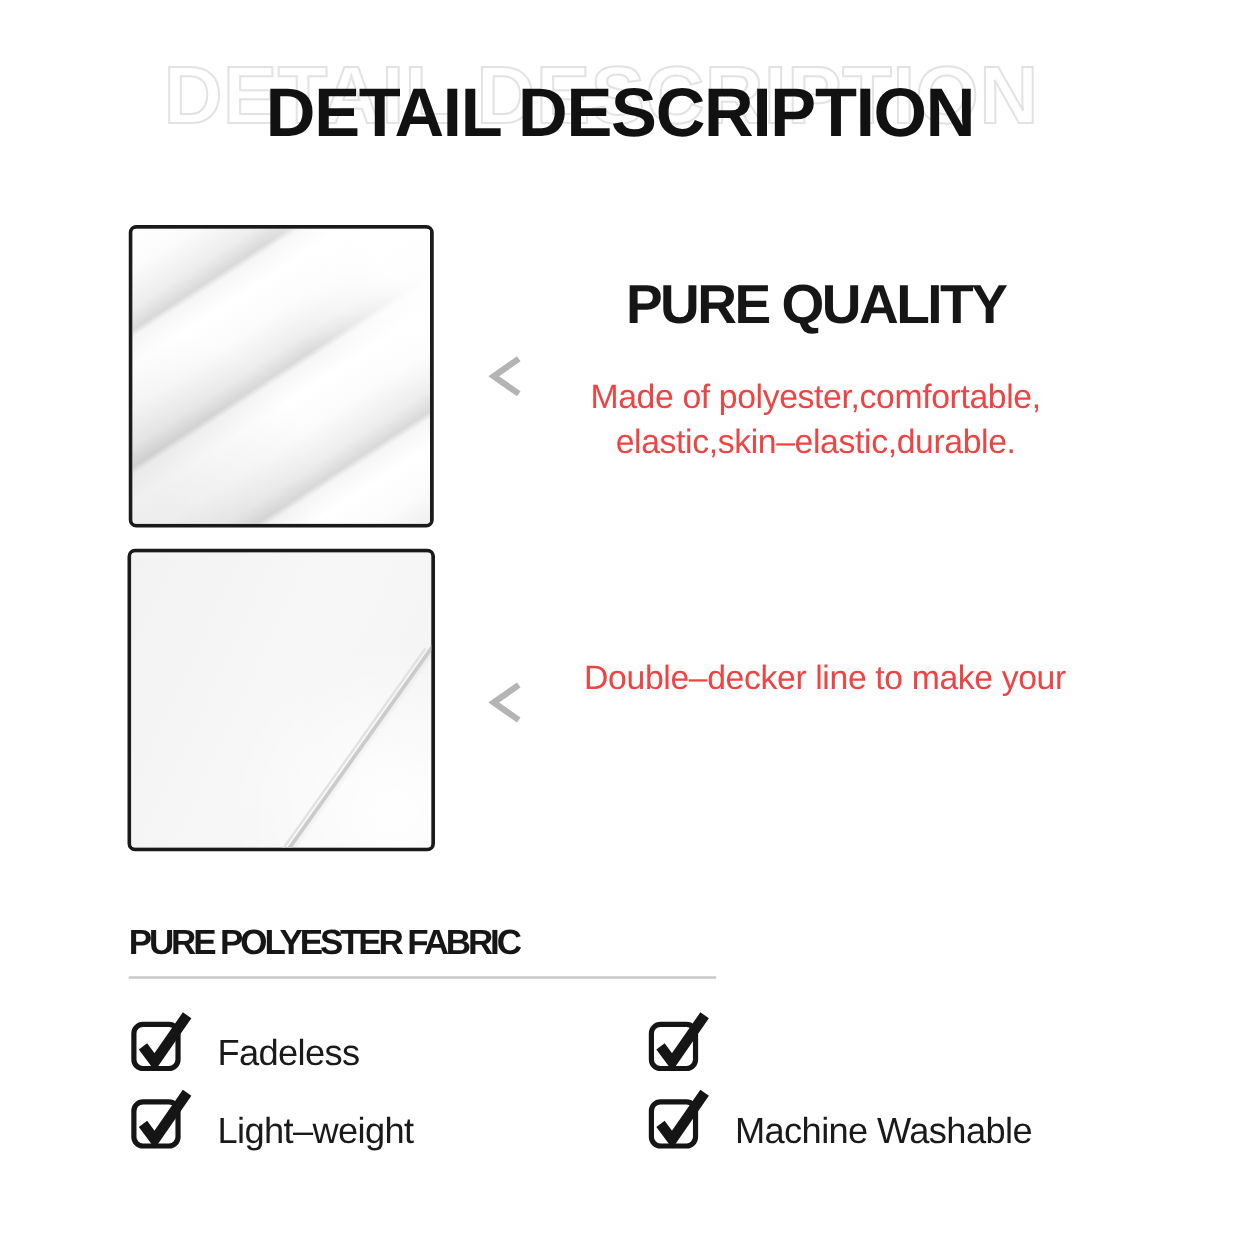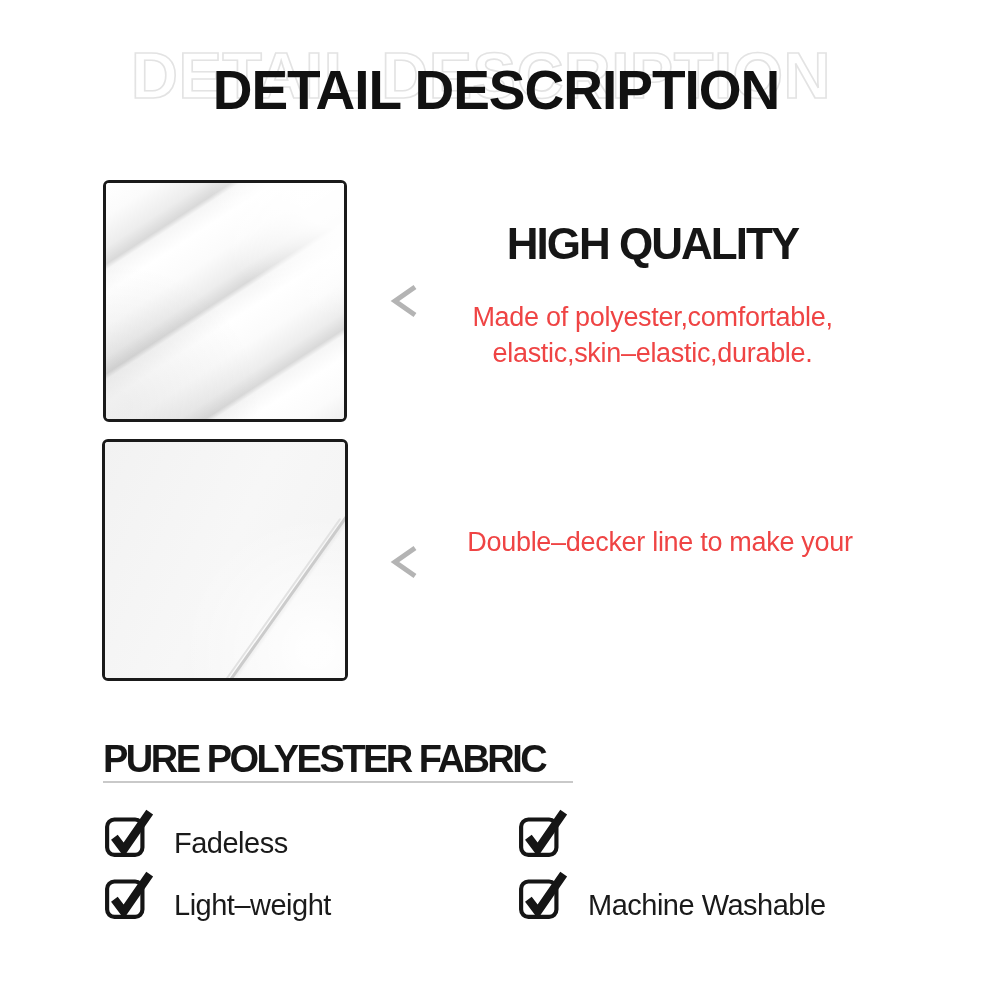--- a/index.html
+++ b/index.html
@@ -51,21 +51,21 @@
   .sec{position:absolute;text-align:center;}
   .sec h2{margin:0;font-size:44px;font-weight:bold;letter-spacing:-2px;color:#161616;line-height:1;}
   .sec .body{margin:0;font-size:27px;line-height:36px;color:#ef4444;letter-spacing:-0.3px;}
   .sec .body span{display:block;}
   .sec1{left:400px;top:222px;width:505px;}
   .sec1 .body{margin-top:33px;}
   .sec2{left:400px;top:492px;width:520px;}
   .sec2 .body{margin-top:32px;}
   
   .fabric-heading{
-    position:absolute;left:103px;top:740px;margin:0;font-size:38px;font-weight:bold;
+    position:absolute;left:103px;top:740px;margin:0;font-size:28px;font-weight:bold;
     letter-spacing:-2.5px;color:#161616;line-height:1;
   }
   .fabric-underline{position:absolute;left:103px;top:781px;width:470px;height:2px;background:#c9c9c9;}
   .features{
     position:absolute;left:104px;top:806px;width:800px;
     display:grid;grid-template-columns:414px auto;grid-row-gap:8px;
   }
   .feature{display:flex;align-items:flex-end;height:54px;}
   .feature svg{width:54px;height:54px;flex:0 0 auto;}
   .feature .label{margin-left:16px;margin-top:9px;font-size:29px;color:#1a1a1a;letter-spacing:-0.5px;}
@@ -90,21 +90,21 @@
   </figure>
 
   <svg class="chevron chev1" viewBox="0 0 34 36">
     <polyline points="27,4 7,18 27,32" fill="none" stroke="#b4b4b4" stroke-width="5"></polyline>
   </svg>
   <svg class="chevron chev2" viewBox="0 0 34 36">
     <polyline points="27,4 7,18 27,32" fill="none" stroke="#b4b4b4" stroke-width="5"></polyline>
   </svg>
 
   <section class="sec sec1">
-    <h2>HIGH QUALITY</h2>
+    <h2>PURE QUALITY</h2>
     <p class="body">
       <span>Made of polyester,comfortable,</span>
       <span>elastic,skin–elastic,durable.</span>
     </p>
   </section>
 
   <section class="sec sec2">
     <p class="body">
       <span>Double–decker line to make your</span>
     </p>

